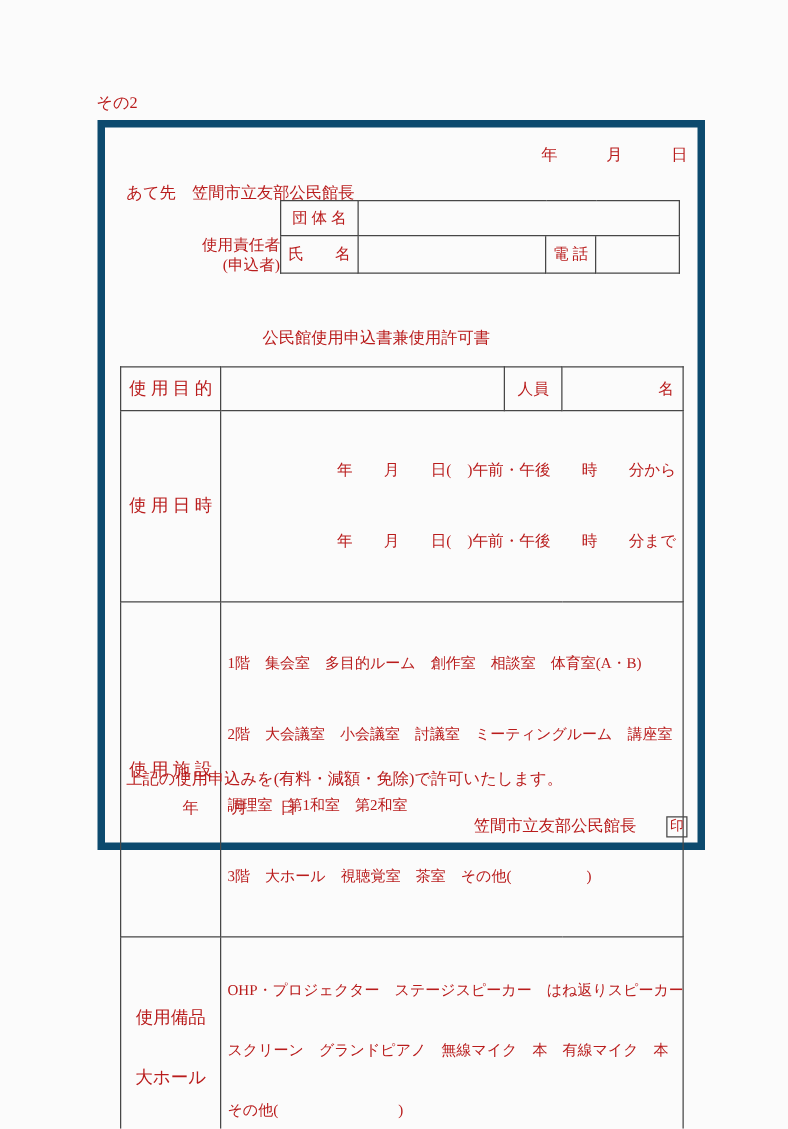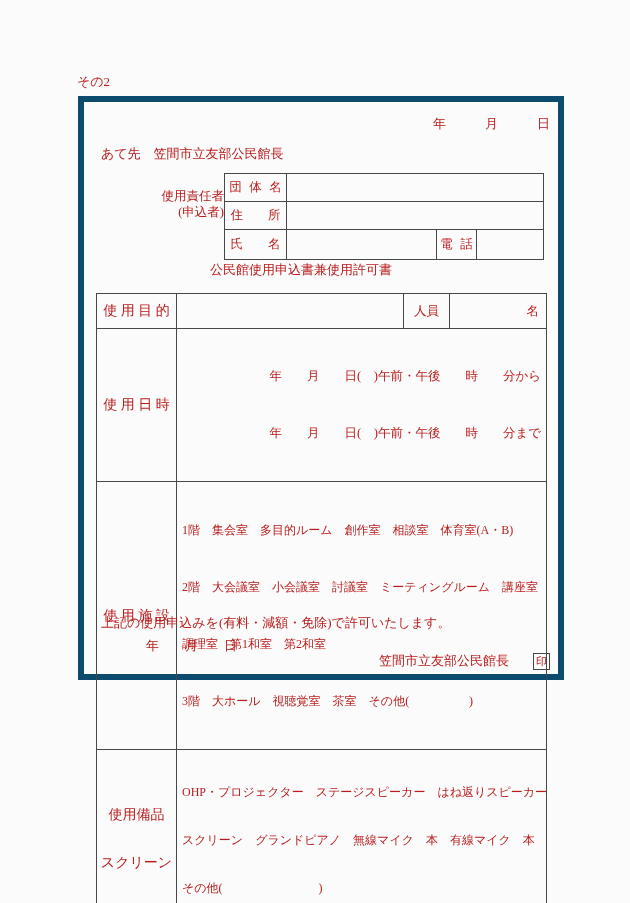--- a/index.html
+++ b/index.html
@@ -12,21 +12,21 @@
   .outer-box{
     position:absolute;left:78px;top:96px;width:474px;height:572px;
     border:6px solid #0c4a6e;background:#fbfbfb;
   }
   .top-date{position:absolute;top:13px;right:8px;font-size:13px;white-space:pre;}
   .addressee{position:absolute;left:17px;top:43px;font-size:13px;white-space:pre;}
   .role-label{position:absolute;left:74px;top:86px;width:66px;text-align:right;
     font-size:12.5px;line-height:16px;}
   table{border-collapse:collapse;table-layout:fixed;}
   td{border:1px solid #474747;font-size:12.5px;padding:0;overflow:hidden;vertical-align:middle;}
-  .applicant-table{position:absolute;left:140px;top:71px;width:319px;font-family:Liberation Mono, monospace;}
+  .applicant-table{position:absolute;left:140px;top:58px;width:319px;}
   .applicant-table td{height:27px;}
   .applicant-table .lbl{text-align:center;white-space:pre;}
   .doc-title{position:absolute;left:12px;top:159px;width:410px;text-align:center;
     font-size:13px;white-space:pre;font-family:Liberation Serif, serif;}
   .main-table{position:absolute;left:12px;top:191px;width:450px;}
   .main-table .lbl{text-align:center;white-space:pre;font-size:14px;}
   .cell-lines{padding:1px 0 0 5px;line-height:19px;font-size:12px;white-space:pre;}
   .cell-lines.tight{line-height:16px;padding-top:2px;}
   .datetime-cell{text-align:right;padding-right:5px;line-height:19px;
     font-size:12.5px;white-space:pre;}
@@ -63,24 +63,20 @@
           <col style="width:62px">
           <col style="width:150px">
                 <col style="width:40px">
           <col style="width:67px">
         </colgroup>
       <tbody>
           <tr>
         <td class="lbl">団 体 名</td>
         <td colspan="3"></td>
       </tr>
-      <tr>
-        <td class="lbl">住　　所</td>
-        <td colspan="3"></td>
-      </tr>
       <tr style="height:30px">
         <td class="lbl">氏　　名</td>
         <td></td>
         <td class="lbl">電 話</td>
         <td></td>
       </tr>
     </tbody>
       </table>
 
     <div class="doc-title">公民館使用申込書兼使用許可書</div>
@@ -111,21 +107,21 @@
         <td colspan="3" class="cell-lines">
           <div>1階　集会室　多目的ルーム　創作室　相談室　体育室(A・B)</div>
           <div>2階　大会議室　小会議室　討議室　ミーティングルーム　講座室</div>
           <div>調理室　第1和室　第2和室</div>
           <div>3階　大ホール　視聴覚室　茶室　その他(　　　　　)</div>
         </td>
       </tr>
       <tr style="height:52px">
         <td class="lbl two-line-lbl">
           <div>使用備品</div>
-          <div>スクリーン</div>
+          <div>大ホール</div>
         </td>
         <td colspan="3" class="cell-lines tight">
           <div>OHP・プロジェクター　ステージスピーカー　はね返りスピーカー</div>
           <div>スクリーン　グランドピアノ　無線マイク　本　有線マイク　本</div>
           <div>その他(　　　　　　　　)</div>
         </td>
       </tr>
 
     </tbody>
       </table>

